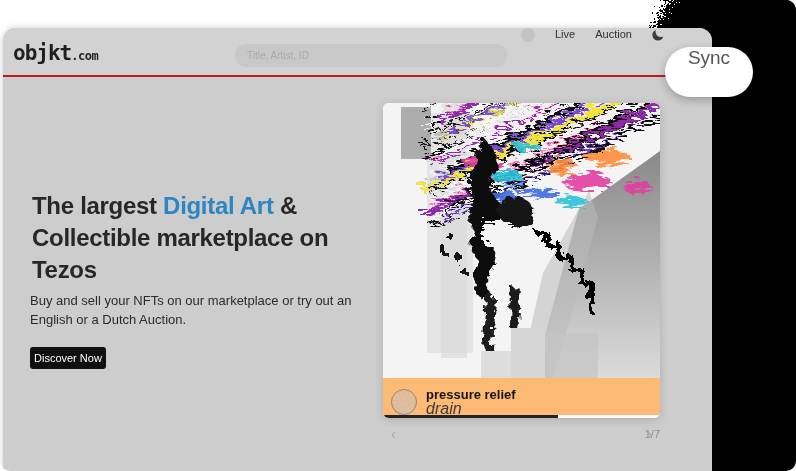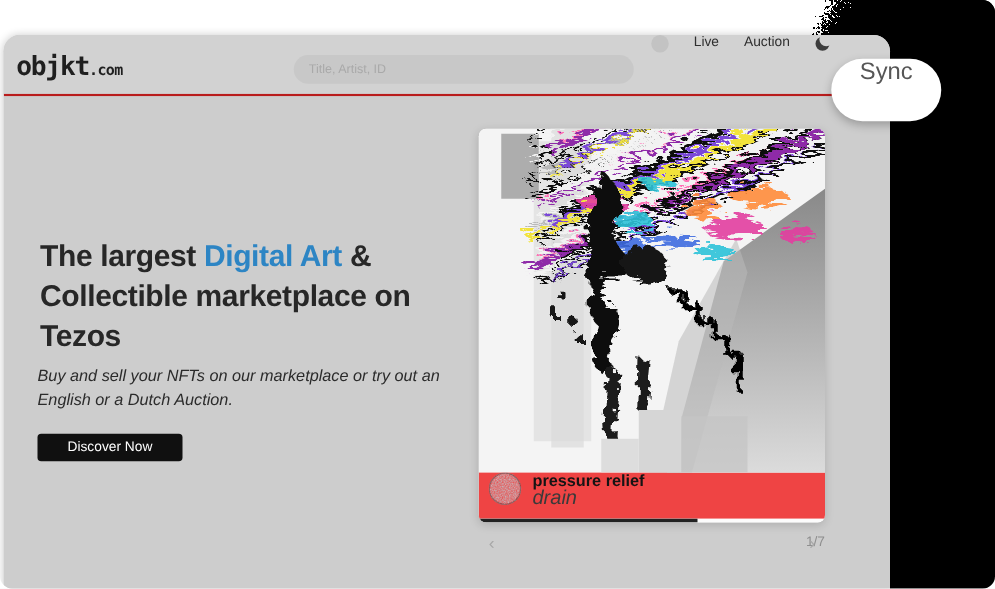--- a/index.html
+++ b/index.html
@@ -25,30 +25,30 @@
   .search::placeholder{color:#a9a9a9;}
   .nav-right{position:absolute;left:518px;top:0;height:49px;display:flex;align-items:flex-start;gap:20px;}
   .status-dot{width:14px;height:14px;border-radius:50%;background:#c3c3c3;}
   .nav-link{font-size:11px;color:#2f2f2f;text-decoration:none;cursor:pointer;}
   .moon-wrap{display:flex;align-items:center;cursor:pointer;}
 
   
   .hero-heading{position:absolute;left:29px;top:162px;width:330px;margin:0;
                 font-size:24px;line-height:32px;font-weight:700;color:#272727;letter-spacing:-0.3px;}
   .hero-desc{position:absolute;left:27px;top:263px;width:345px;margin:0;
-             font-size:13px;line-height:19px;color:#2b2b2b;font-style:italic;}
+             font-size:13px;line-height:19px;color:#2b2b2b;}
   .cta-btn{position:absolute;left:27px;top:319px;background:#101010;color:#fff;border:none;
-           border-radius:3px;padding:5px 24px;font-size:11px;font-family:"Liberation Sans",sans-serif;cursor:pointer;}
+           border-radius:3px;padding:5px 4px;font-size:11px;font-family:"Liberation Sans",sans-serif;cursor:pointer;}
 
   
   .carousel{position:absolute;left:380px;top:75px;width:277px;}
   .card{position:relative;width:277px;background:#fbfbfb;border-radius:6px;overflow:hidden;
         box-shadow:0 2px 8px rgba(0,0,0,.15);cursor:pointer;}
   .art{display:block;width:277px;height:275px;background:#f4f4f4;}
-  .card-footer{display:flex;align-items:flex-start;gap:9px;height:37px;background:#ef4444;padding:0 8px;}
+  .card-footer{display:flex;align-items:flex-end;gap:9px;height:37px;background:#fdba74;padding:0 8px;}
   .card-title{font-size:13px;font-weight:700;color:#141414;line-height:14px;}
   .card-artist{font-size:16px;color:#3a3a3a;line-height:13px;font-style:italic;}
   .progress{height:3px;background:#fcfcfc;}
   .progress-fill{height:3px;background:#222;}
   .pager{position:relative;height:20px;margin-top:7px;font-size:11px;color:#8f8f8f;}
   .pager-prev,.pager-next{position:absolute;top:1px;font-size:14px;color:#a8a8a8;cursor:pointer;line-height:16px;}
   .pager-prev{left:8px;} .pager-next{right:8px;}
   .pager-pos{position:absolute;left:0;right:0;text-align:right;top:3px;}
 
   

